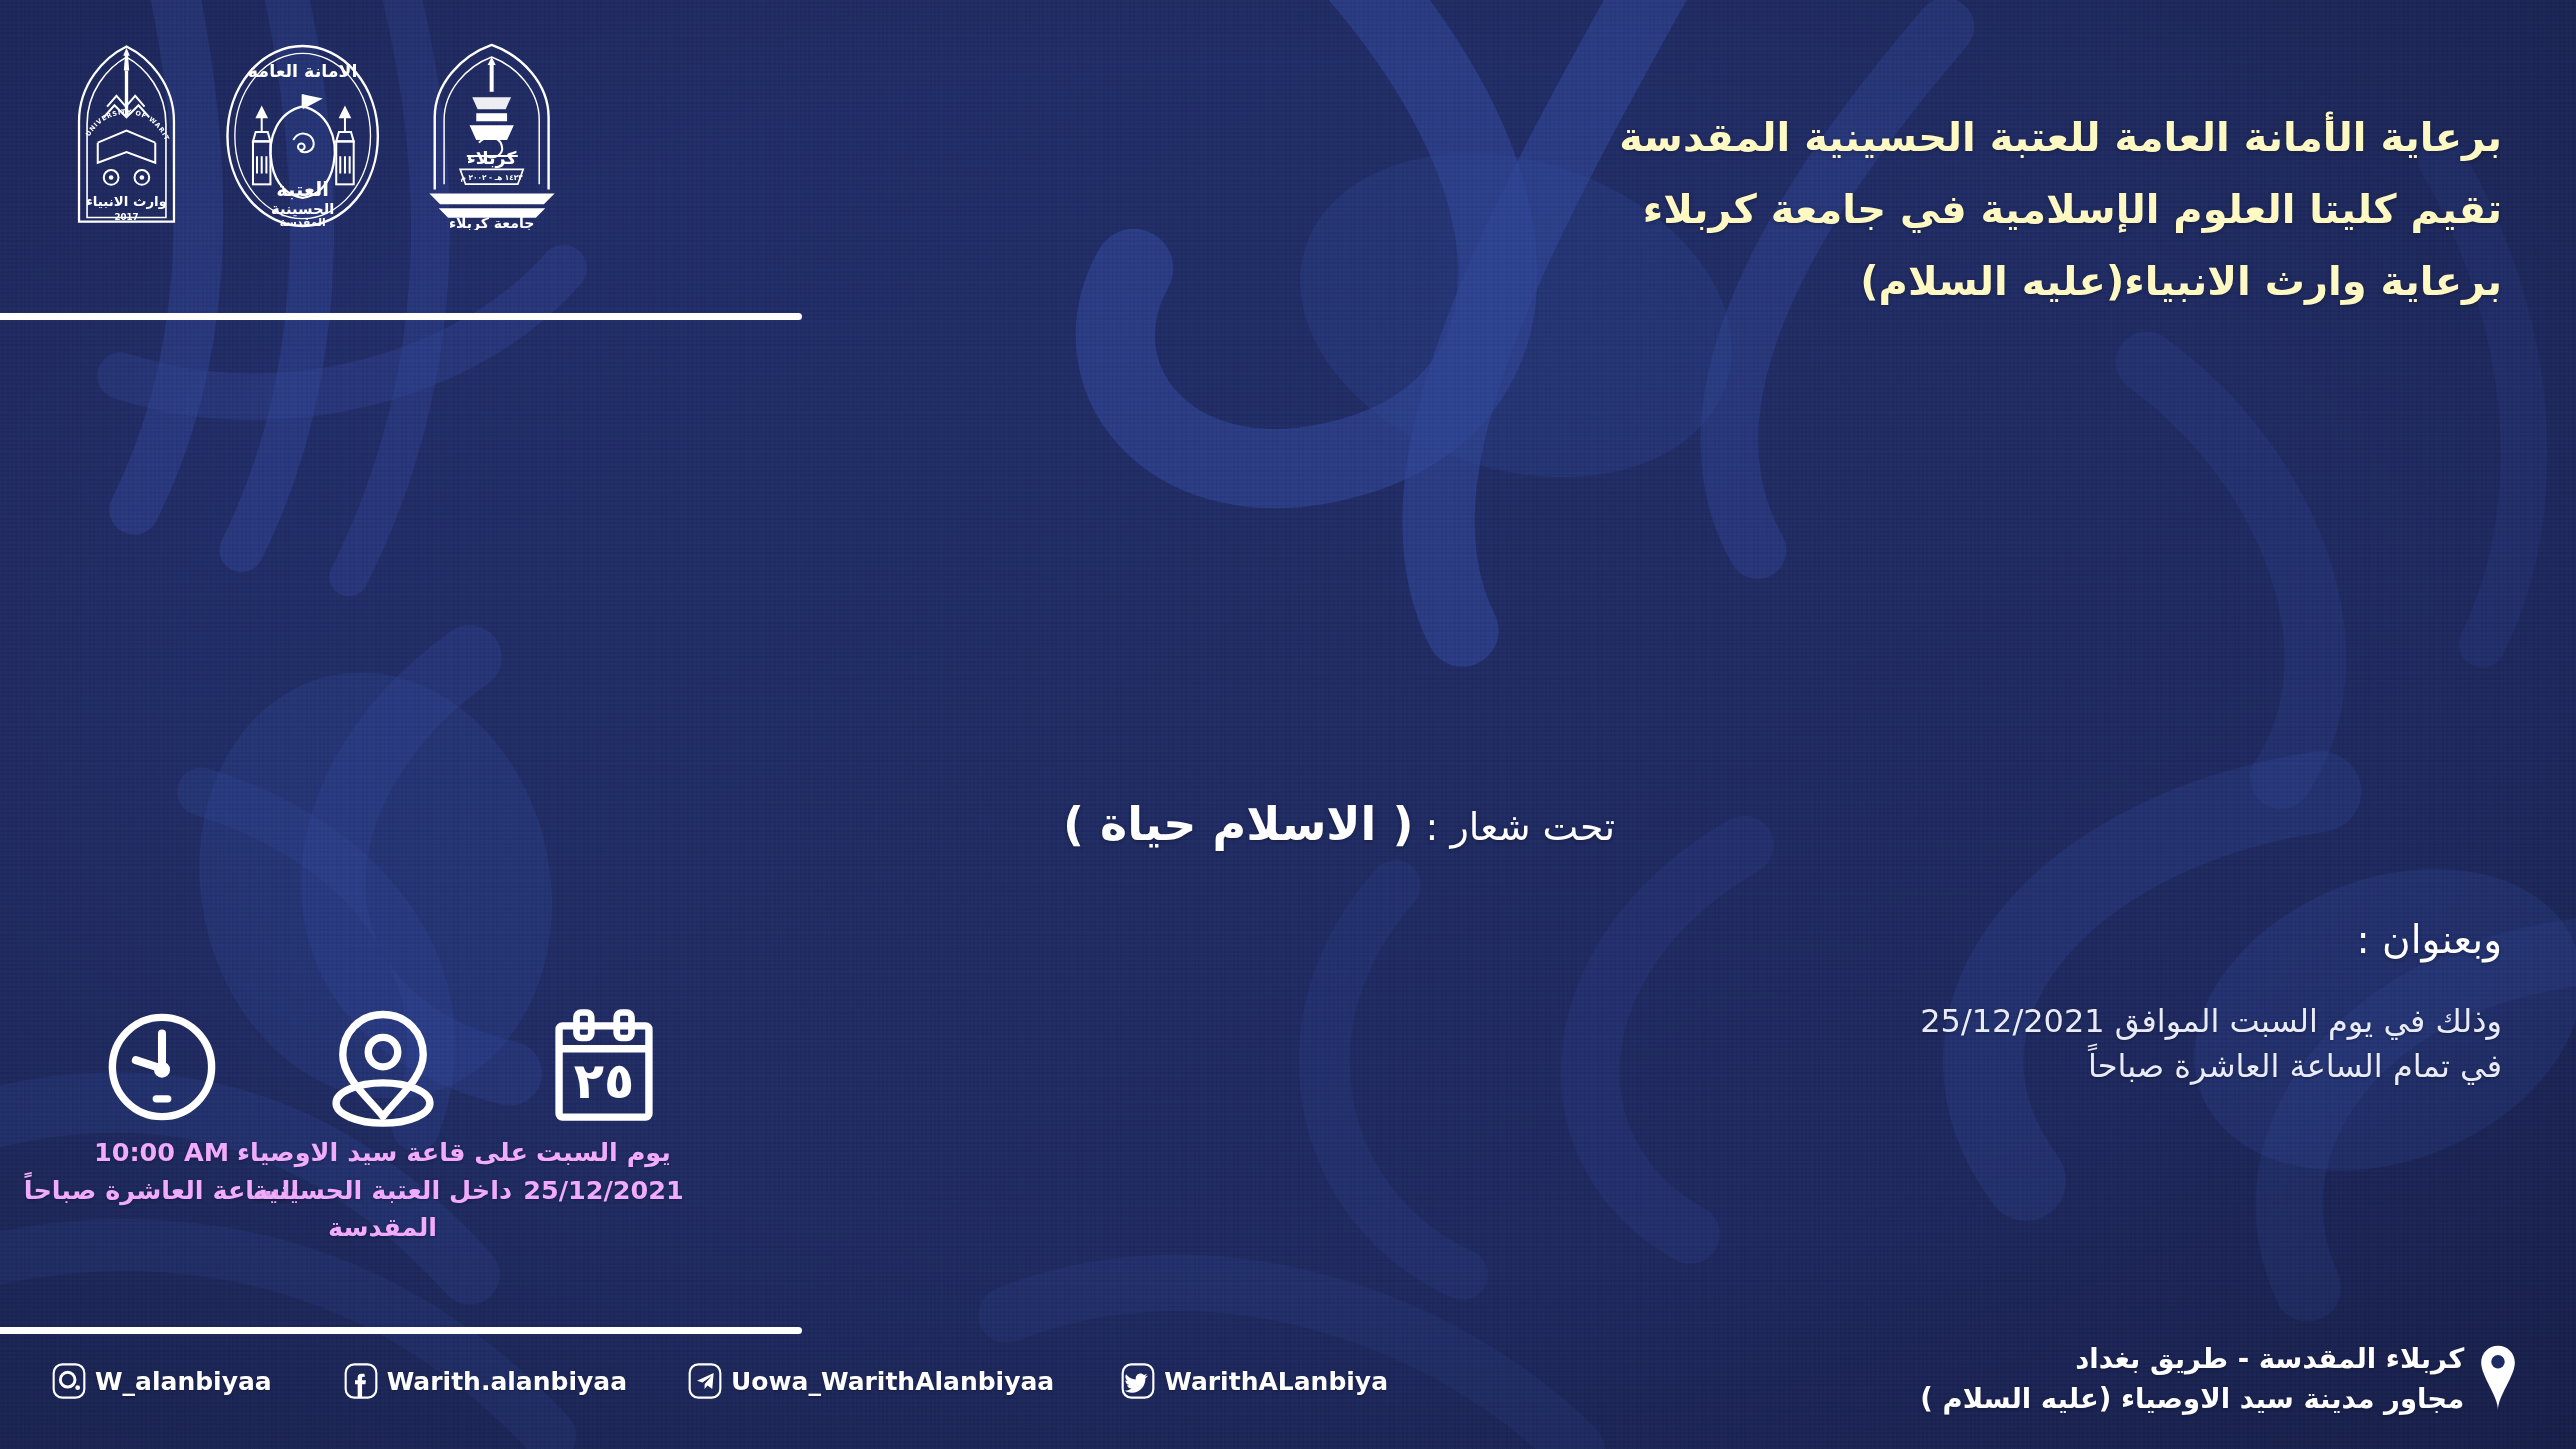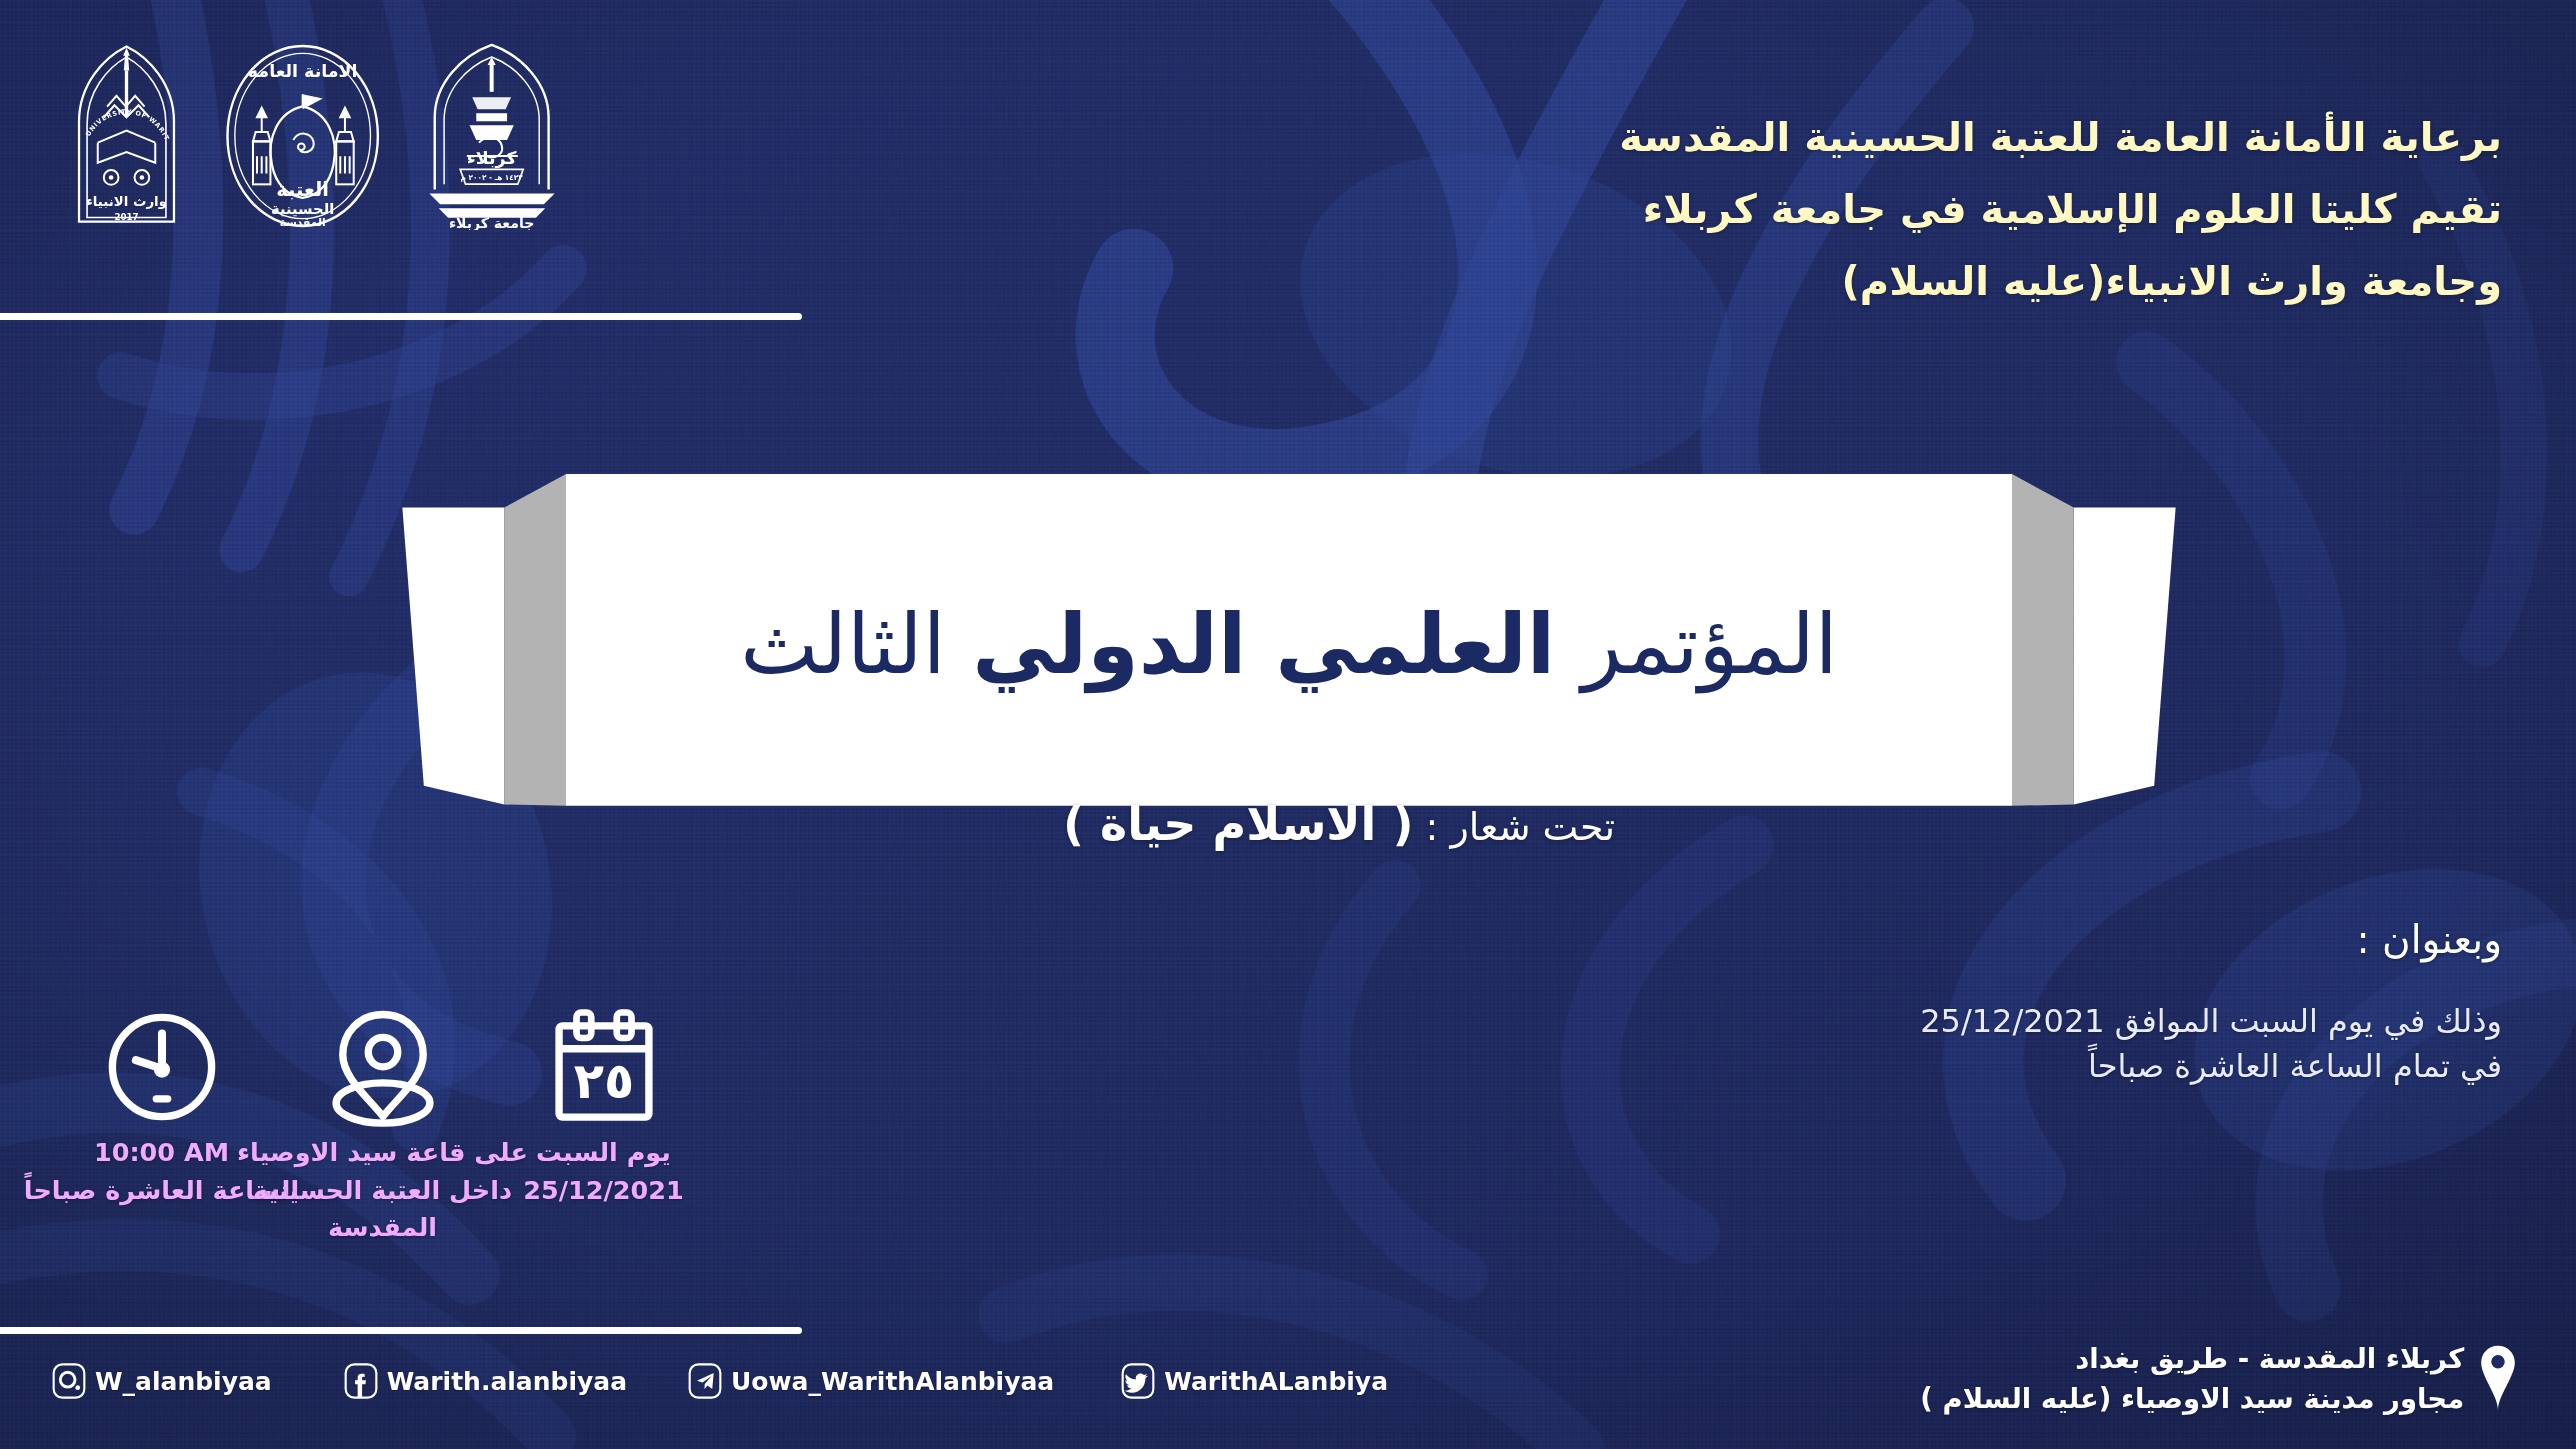--- a/index.html
+++ b/index.html
@@ -308,46 +308,23 @@
       <text x="107" y="278" fill="#ffffff" font-size="21" font-weight="700" text-anchor="middle" font-family="DejaVu Sans, sans-serif">جامعة كربلاء</text>
     </svg>
   </div>
 
   <div class="rule-top"></div>
   <div class="rule-bottom"></div>
 
   <div class="header-block">
     <div class="header-line">برعاية الأمانة العامة للعتبة الحسينية المقدسة</div>
     <div class="header-line">تقيم كليتا العلوم الإسلامية في جامعة كربلاء</div>
-    <div class="header-line">وجامعة وارث الانبياء(عليه السلام)</div>
-  </div>
-
-  <div class="ribbon">
-    <svg viewBox="0 0 2660 530" preserveAspectRatio="none" aria-hidden="true">
-
-      <polygon points="8,56 160,56 160,498 40,470" fill="#ffffff"></polygon>
-
-      <polygon points="160,56 252,6 252,500 160,498" fill="#b3b3b3"></polygon>
-
-      <polygon points="2652,56 2500,56 2500,498 2620,470" fill="#ffffff"></polygon>
-
-      <polygon points="2500,56 2408,6 2408,500 2500,498" fill="#b3b3b3"></polygon>
-
-      <polygon points="252,6 2408,6 2408,500 252,500" fill="#ffffff"></polygon>
-    </svg>
-    <div class="ribbon-text">
-      <div class="t">
-        <span class="light">المؤتمر</span>
-        <span> </span>
-        <span class="bold">العلمي الدولي</span>
-        <span> </span>
-        <span class="light">الثالث</span>
-      </div>
-    </div>
-  </div>
+    <div class="header-line">برعاية وارث الانبياء(عليه السلام)</div>
+  </div>
+
 
   <div class="slogan">
     <span class="lbl">تحت شعار : </span><span class="val">( الاسلام حياة )</span>
   </div>
 
   <div class="detail-block">
     <div class="d-label">وبعنوان :</div>
     <div class="d-sub">وذلك في يوم السبت الموافق 25/12/2021</div>
     <div class="d-sub">في تمام الساعة العاشرة صباحاً</div>
   </div>

